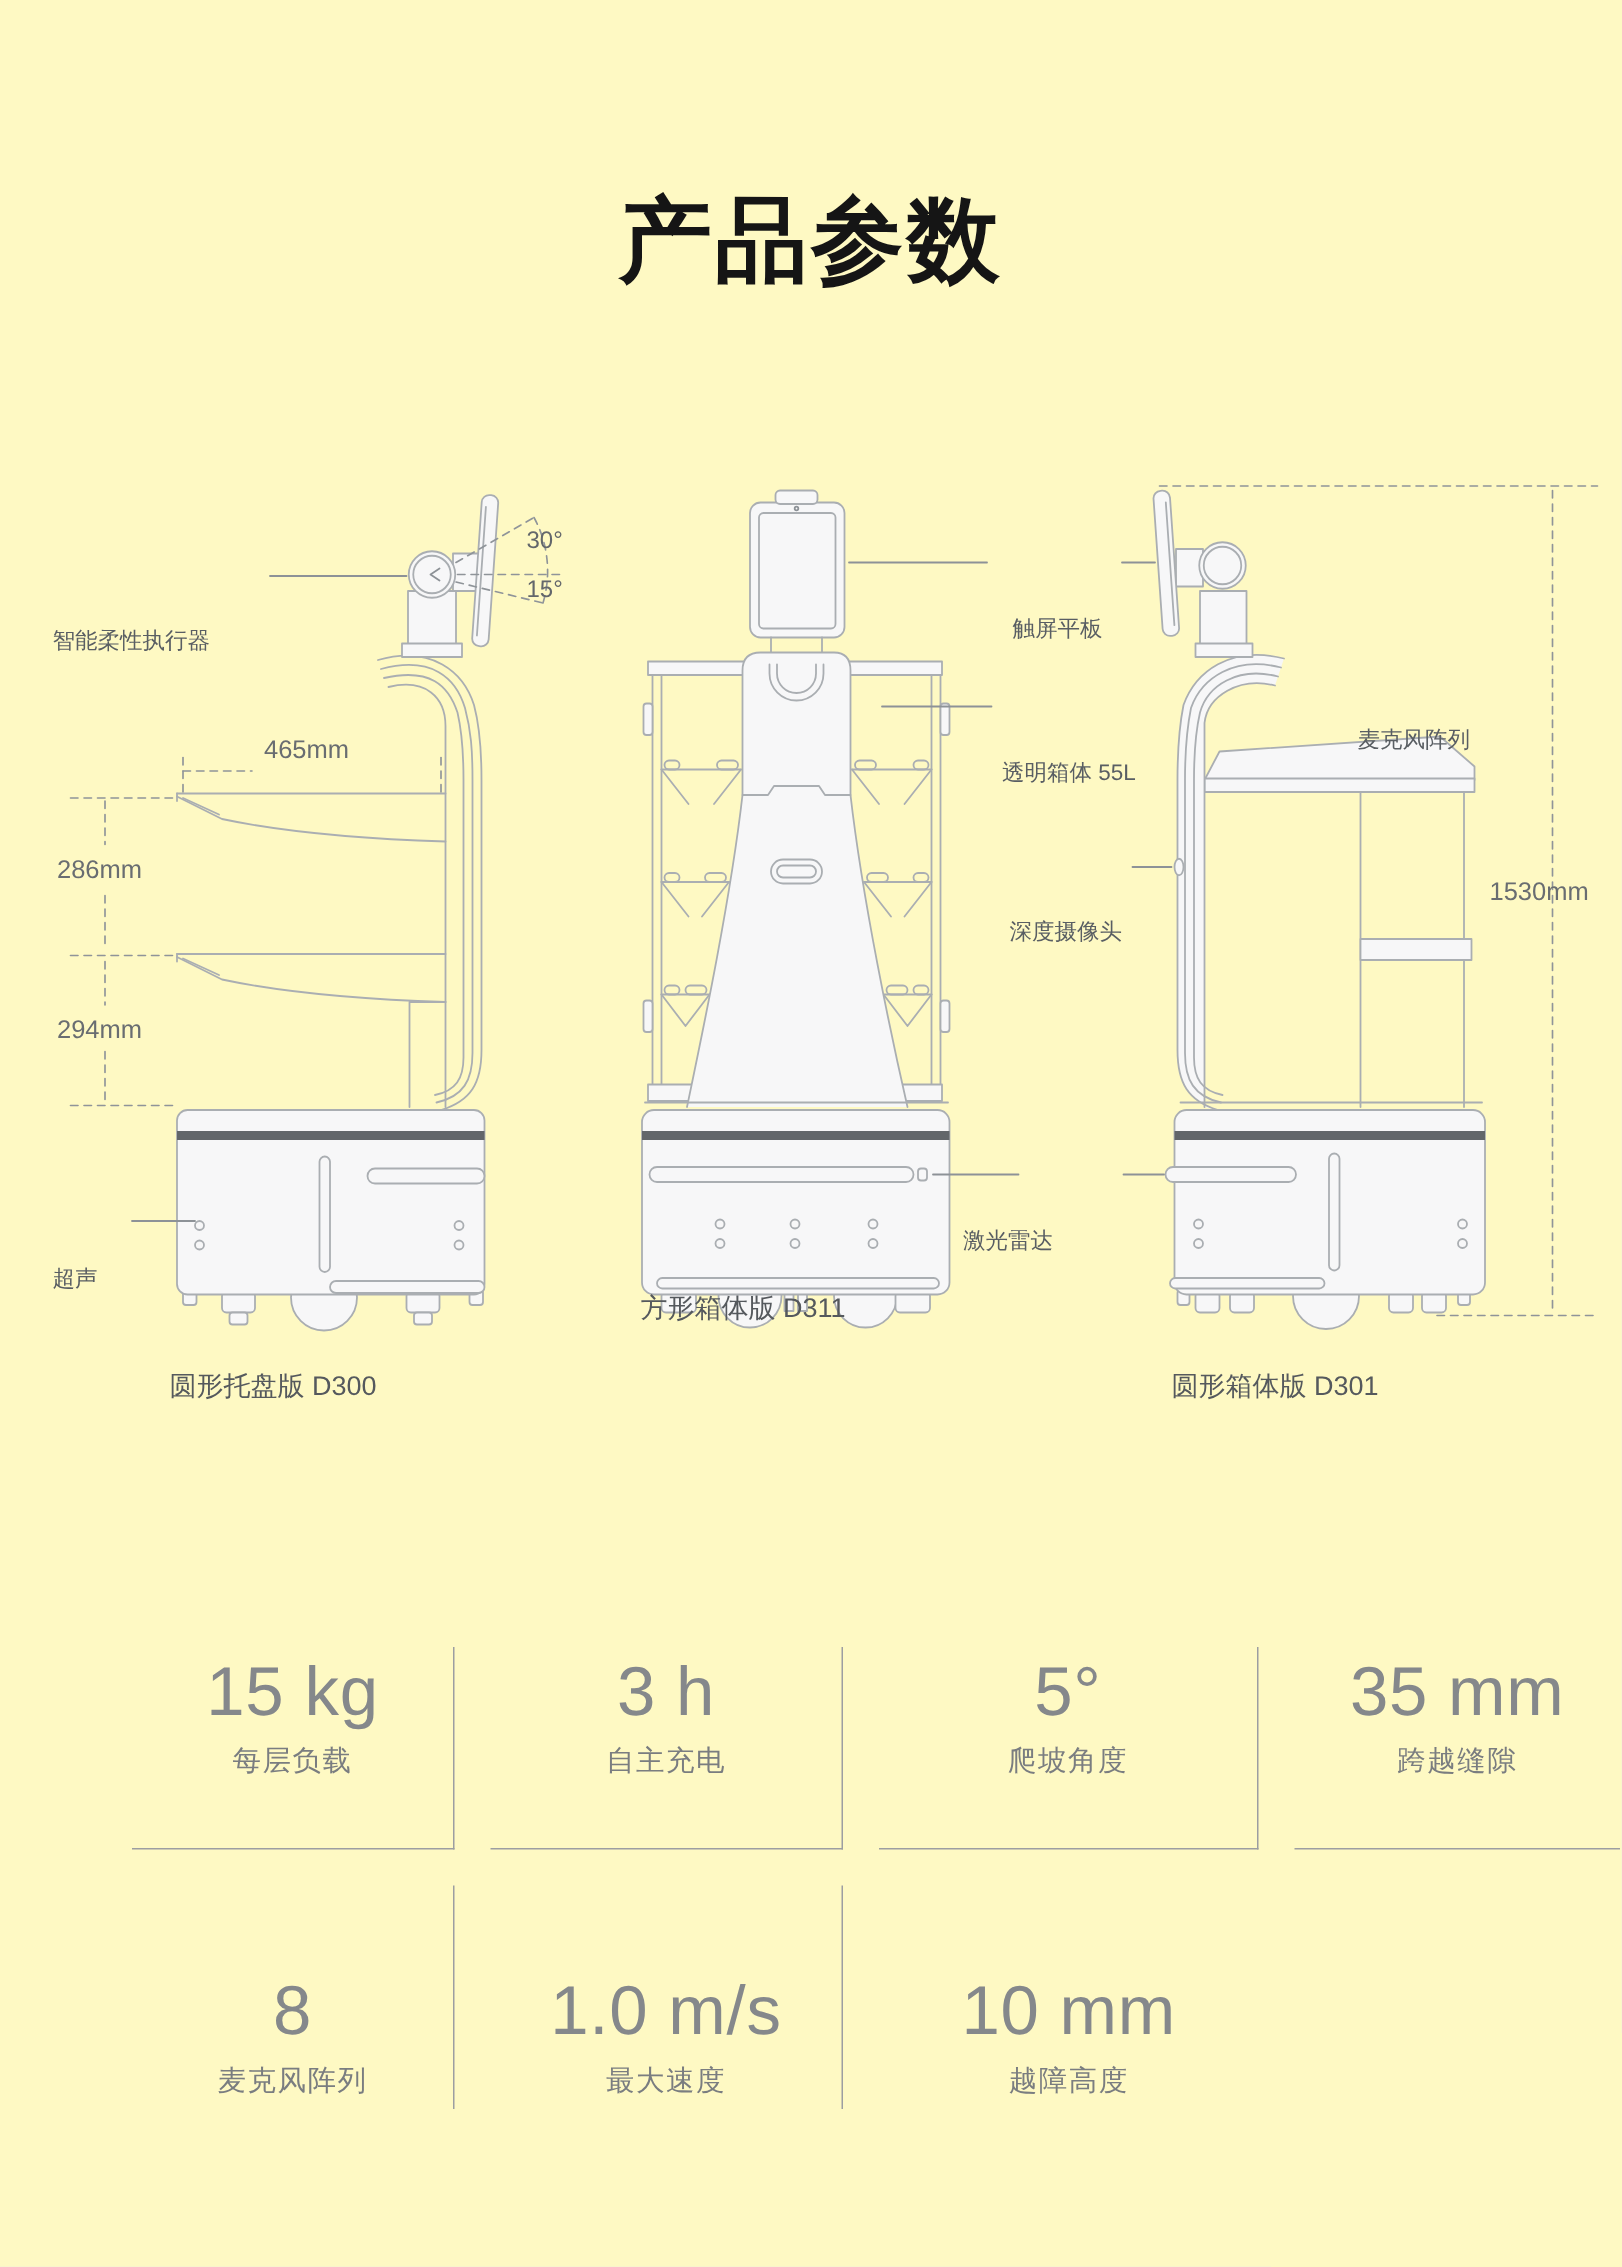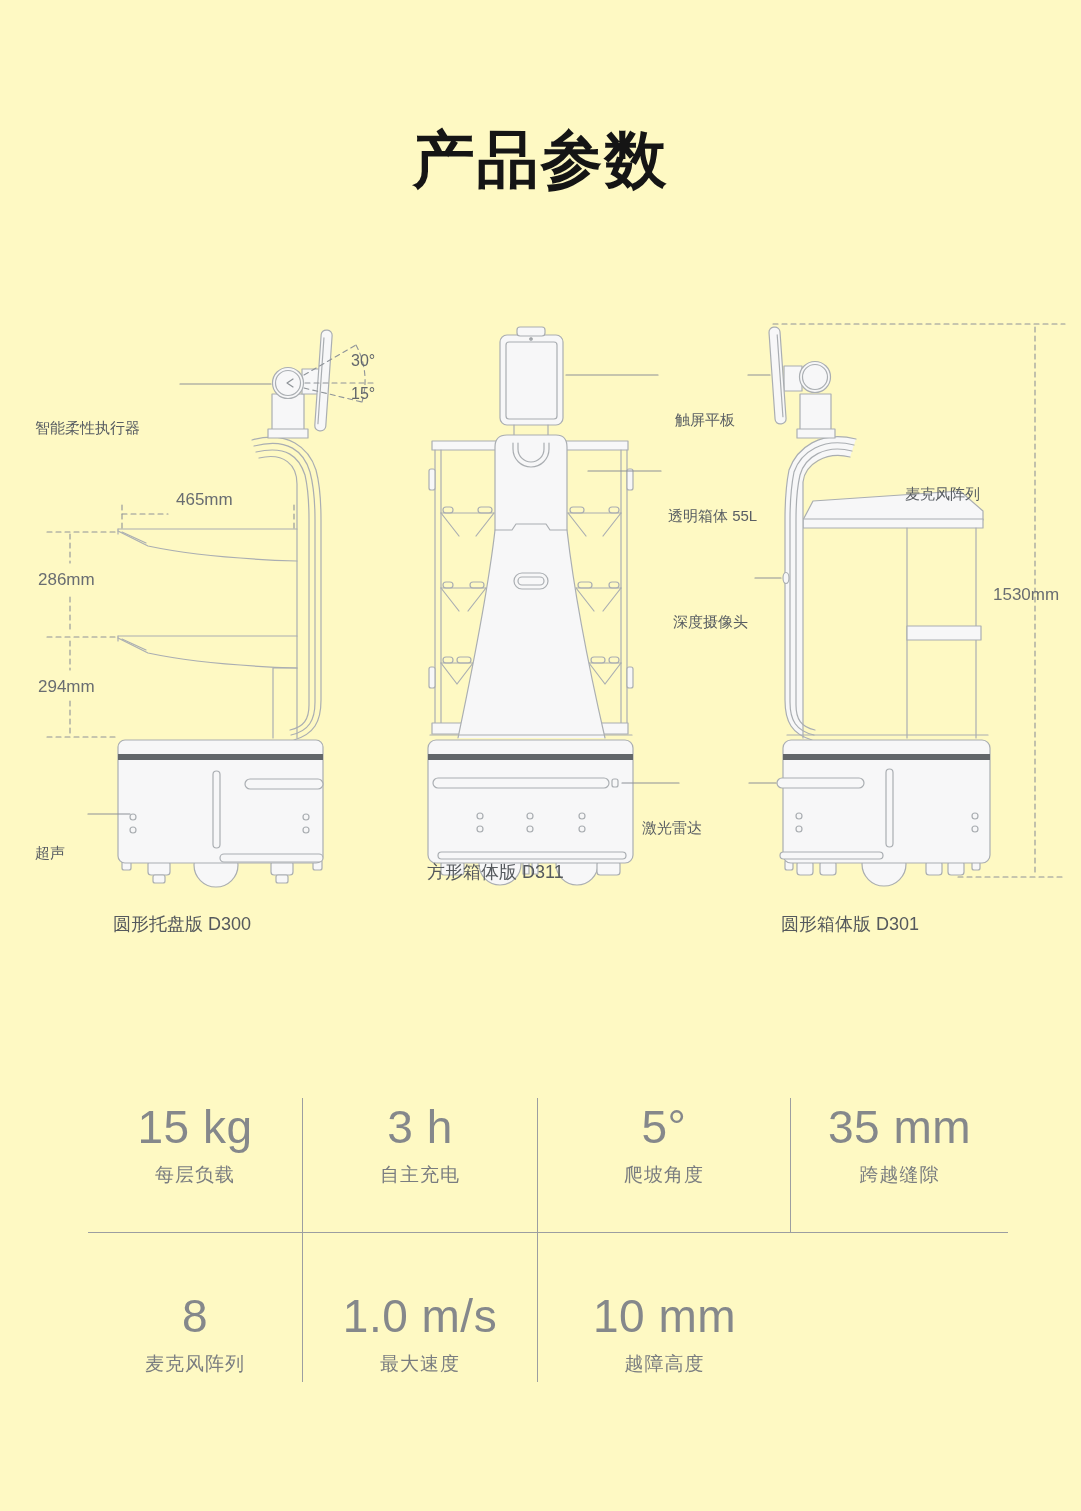--- a/index.html
+++ b/index.html
@@ -34,20 +34,21 @@
   .caption{
     position:absolute;width:220px;text-align:left;
     font-size:18px;color:#55595d;white-space:nowrap;
   }
   
   .spec-grid{
     position:absolute;left:88px;top:1098px;width:920px;height:284px;
     display:grid;
     grid-template-columns:215px 235px 253px 217px;
     grid-template-rows:135px 149px;
+    gap:24px;
   }
   .spec-cell{
     box-sizing:border-box;
     display:flex;flex-direction:column;align-items:center;
   }
   .spec-cell.vline{border-right:1px solid #9c9ea1;}
   .spec-cell.hline{border-bottom:1px solid #9c9ea1;}
   .spec-cell.r1{padding-top:2px;}
   .spec-cell.r2{padding-top:56px;}
   .spec-value{

